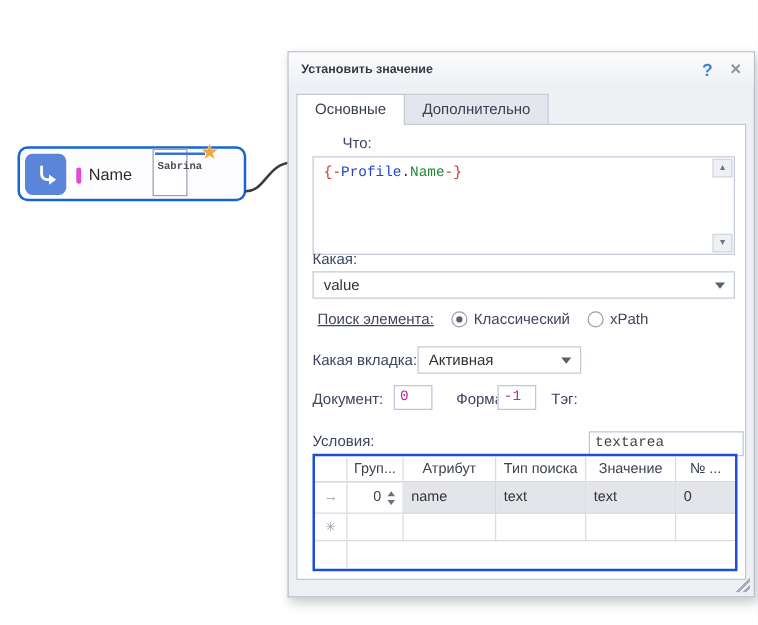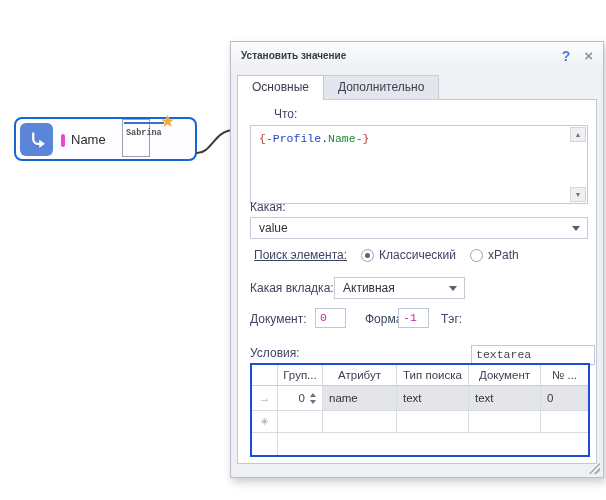--- a/index.html
+++ b/index.html
@@ -165,21 +165,21 @@
     <div class="mini-input mono" style="left:233px; top:208px; width:124px; height:20px; color:#444;margin-top:37px;">textarea</div>
 
     <div class="lbl" style="left:12px; top:246px;">Условия:</div>
 
     <div class="grid">
 
       <div class="cell hdr"></div>
       <div class="cell hdr">Груп...</div>
       <div class="cell hdr">Атрибут</div>
       <div class="cell hdr">Тип поиска</div>
-      <div class="cell hdr">Документ</div>
+      <div class="cell hdr">Значение</div>
       <div class="cell hdr" style="border-right:none;">№ ...</div>
 
       <div class="cell rowhdr">→</div>
       <div class="cell group-cell">
         <span>0</span>
         <span class="spin">
             <b class="up"></b>
             <b class="dn"></b>
           </span>
       </div>

